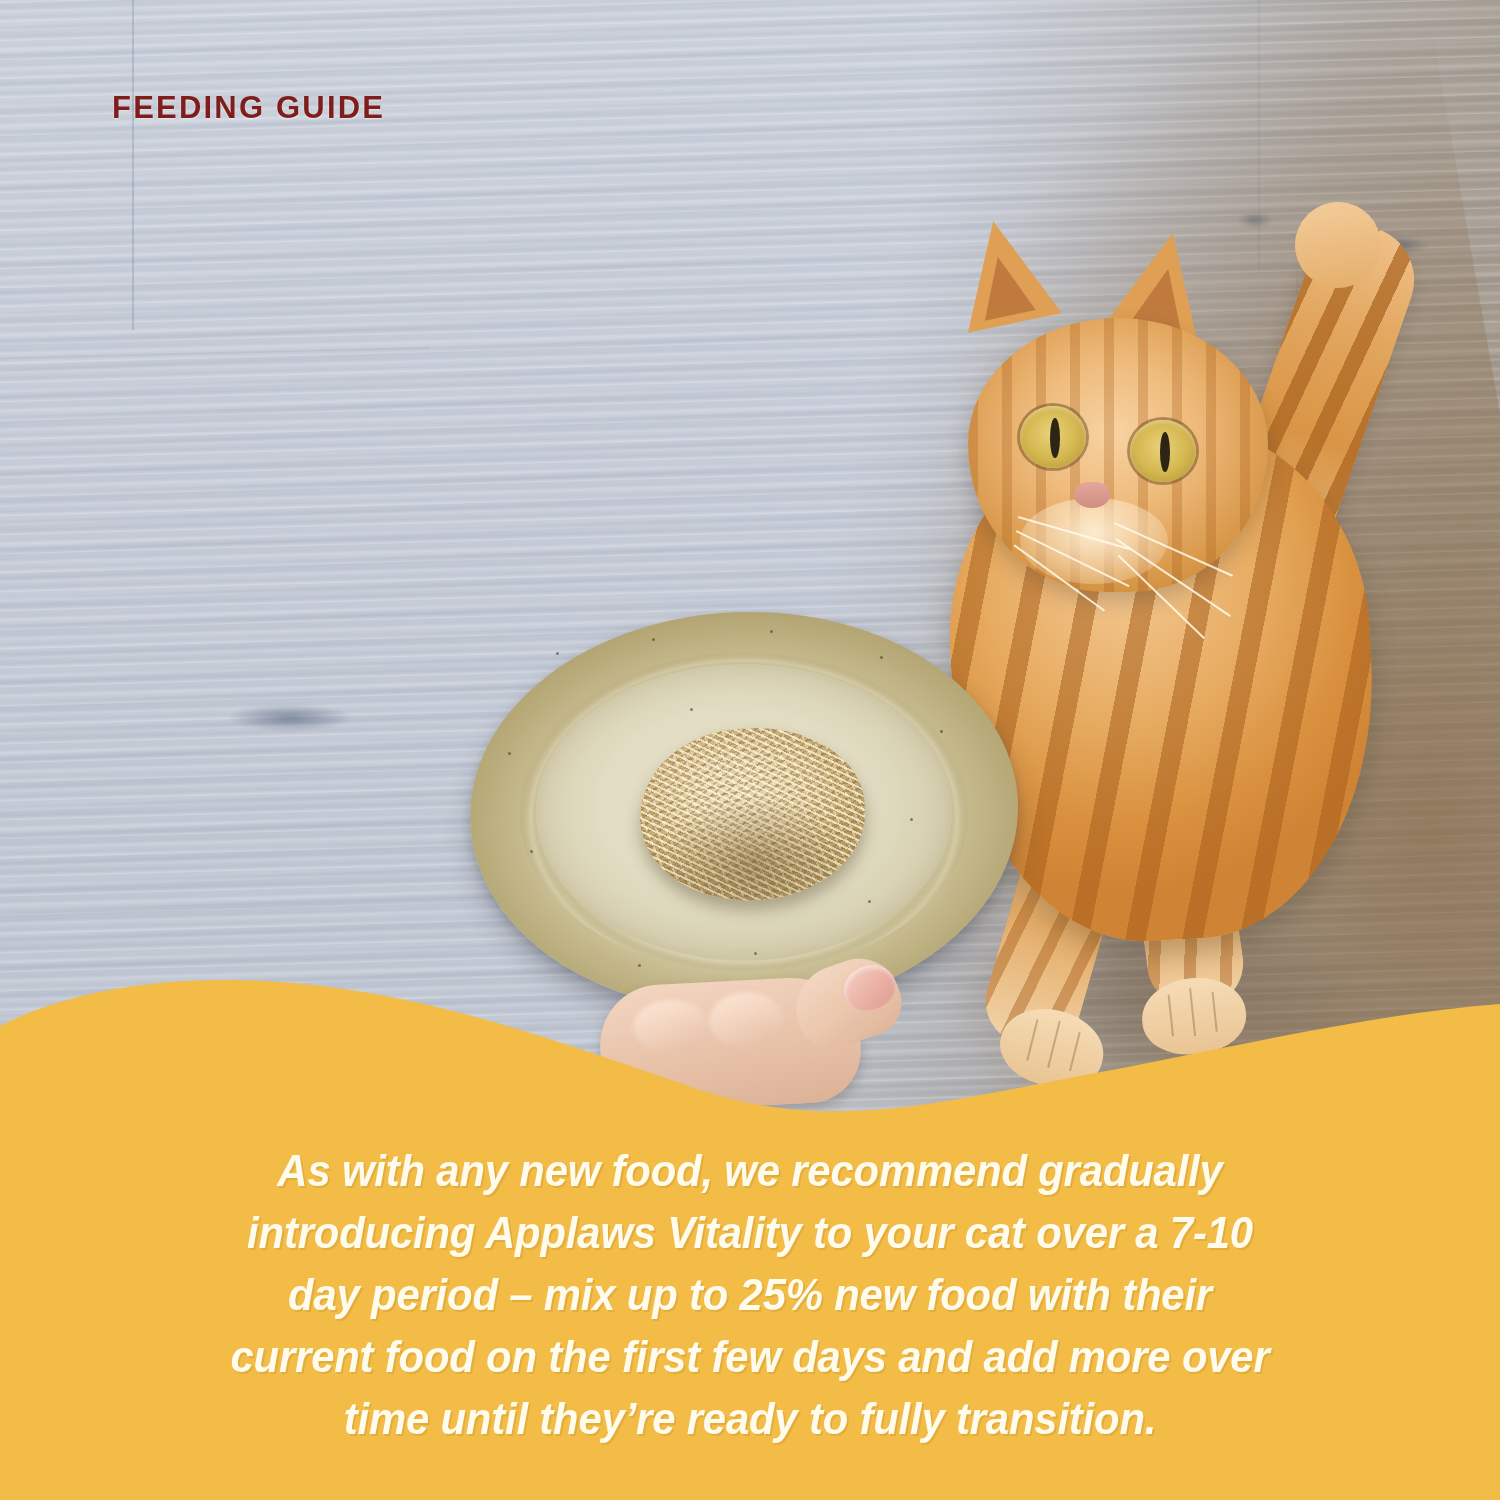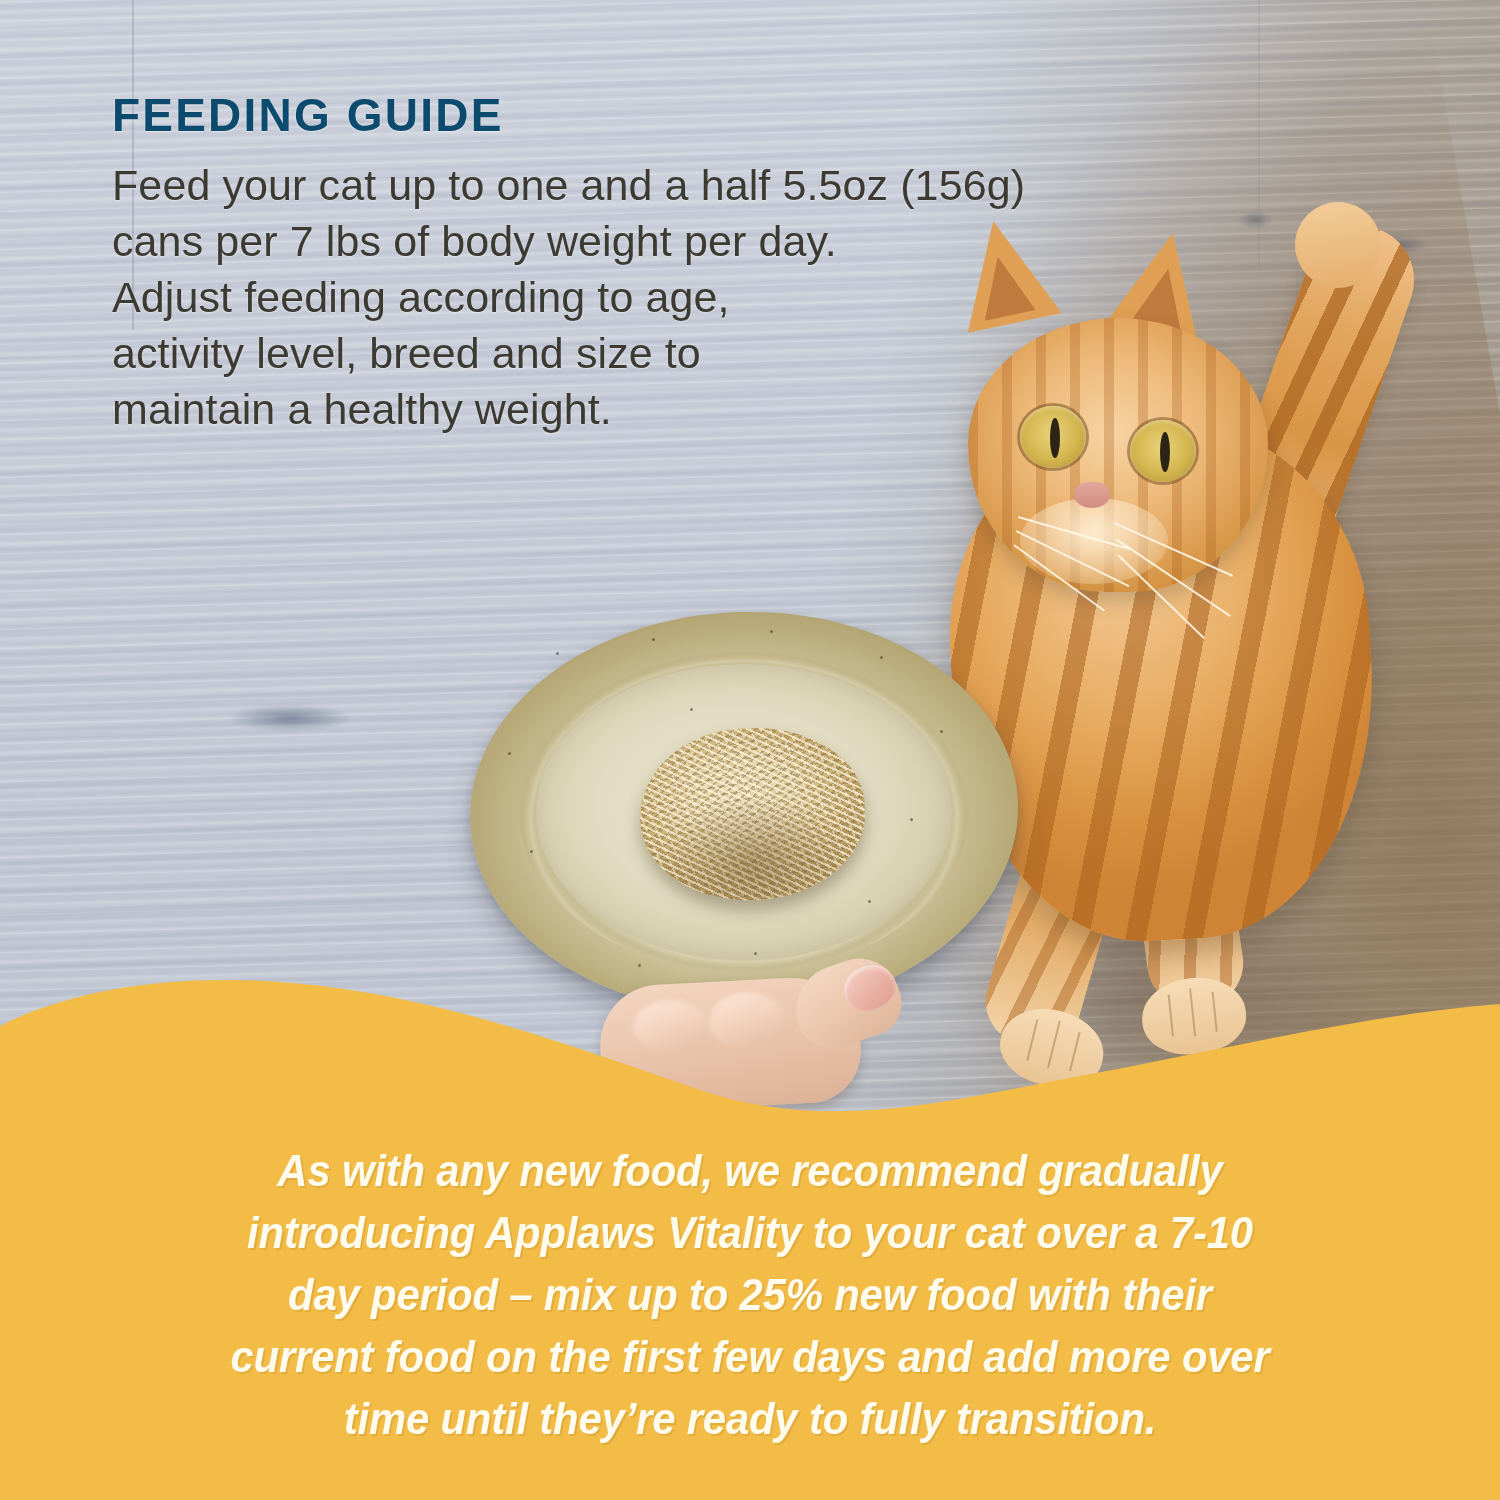--- a/index.html
+++ b/index.html
@@ -253,22 +253,22 @@
   .cat-shadow{
     position:absolute; left:40px; top:700px; width:430px; height:170px;
     border-radius:50%;
     background:radial-gradient(ellipse at 50% 50%, rgba(80,60,40,.32), rgba(80,60,40,0) 70%);
     filter:blur(10px);
   }
 
   
   .copy{ position:absolute; left:112px; top:92px; width:1180px; }
   .heading{
-    font-size:46px; font-weight:700; letter-spacing:2.2px;
-    color:#0c4a6e; line-height:1.0;
+    font-size:31px; font-weight:700; letter-spacing:2.2px;
+    color:#7f1d1d; line-height:1.0;
     text-shadow:0 1px 2px rgba(255,255,255,.55);
   }
   .body-copy{
     margin-top:19px;
     font-size:43px; line-height:56px; font-weight:400;
     color:#3C3A33; letter-spacing:.1px;
     text-shadow:0 1px 2px rgba(255,255,255,.45);
     white-space:pre-line;
     max-width:1200px;
   }
@@ -386,25 +386,20 @@
   <div class="hand">
     <div class="palm"></div>
     <div class="knuckle" style="left:34px;top:34px;width:74px;height:52px;"></div>
     <div class="knuckle" style="left:110px;top:30px;width:74px;height:56px;"></div>
     <div class="thumb"></div>
     <div class="nail"></div>
   </div>
 
   <div class="copy">
     <div class="heading">FEEDING GUIDE</div>
-    <div class="body-copy">Feed your cat up to one and a half 5.5oz (156g)
-cans per 7 lbs of body weight per day.
-Adjust feeding according to age,
-activity level, breed and size to
-maintain a healthy weight.</div>
   </div>
 
   <div class="banner">
     <svg viewBox="0 0 1500 520" preserveAspectRatio="none">
       <path d="M0,46
                C 70,10 165,-4 265,1
                C 420,9 560,62 700,110
                C 830,154 950,120 1080,96
                C 1230,68 1370,34 1500,24
                L1500,520 L0,520 Z" fill="#F2BC47"></path>

